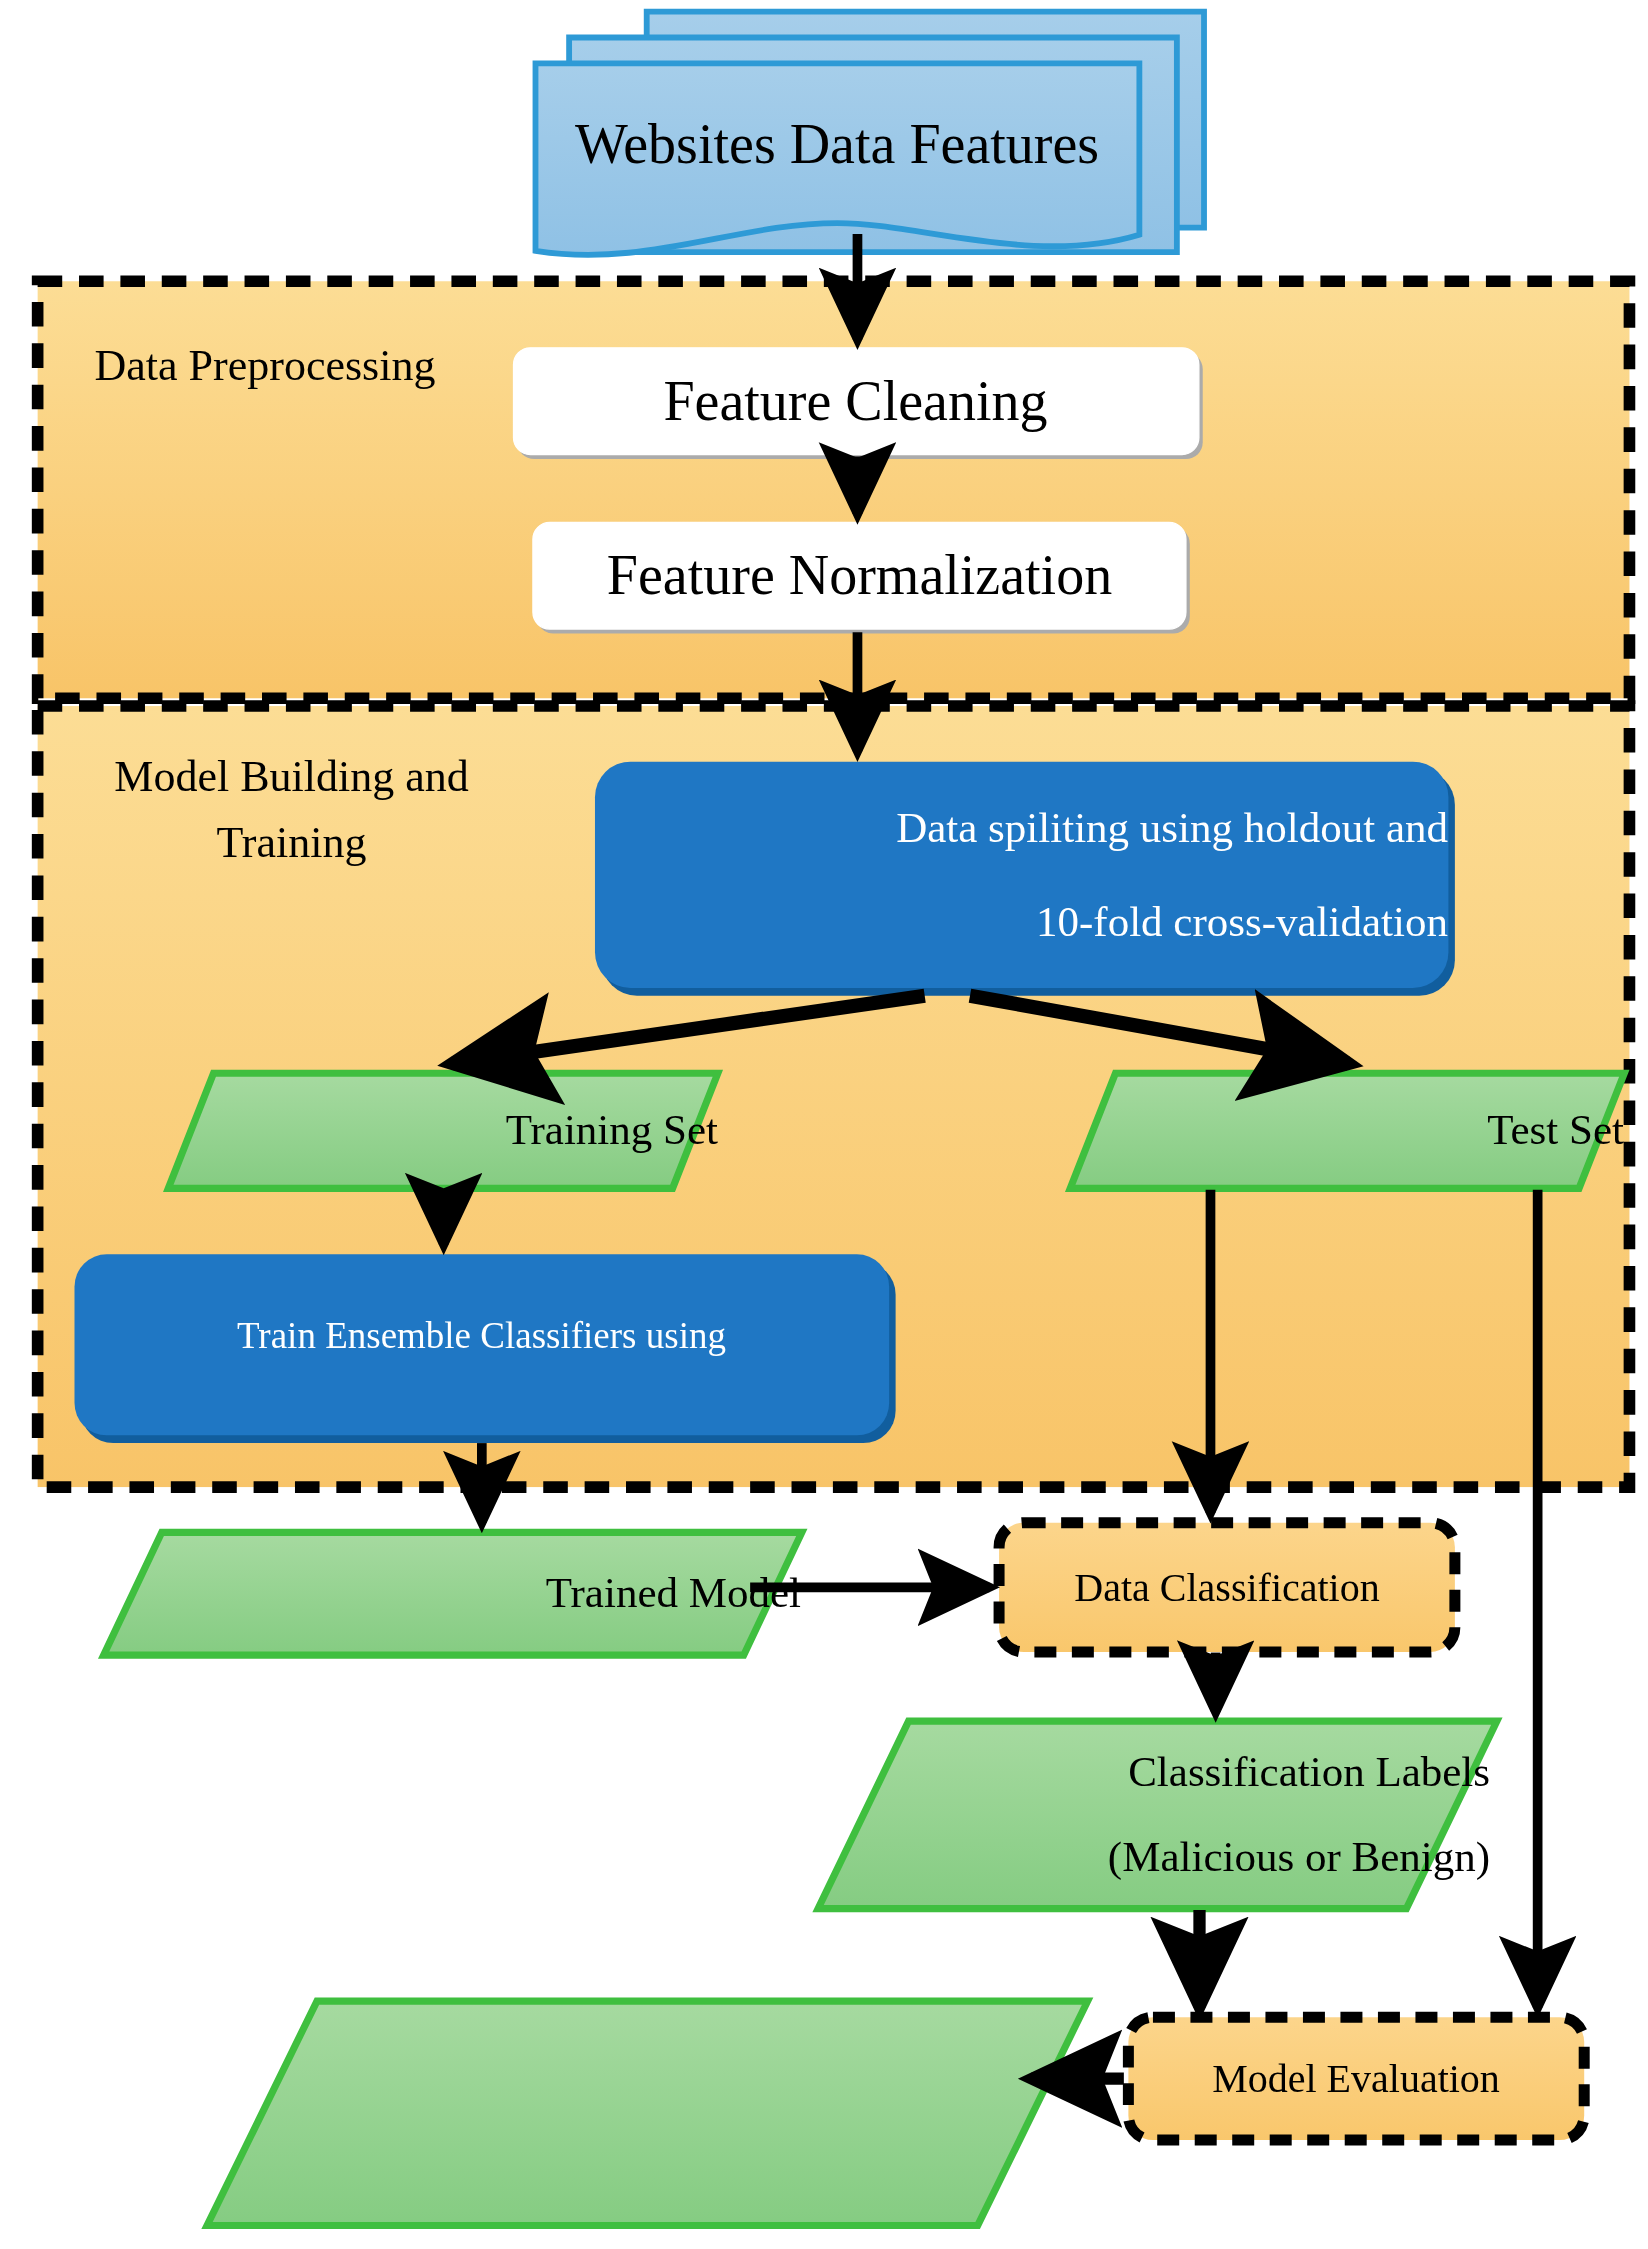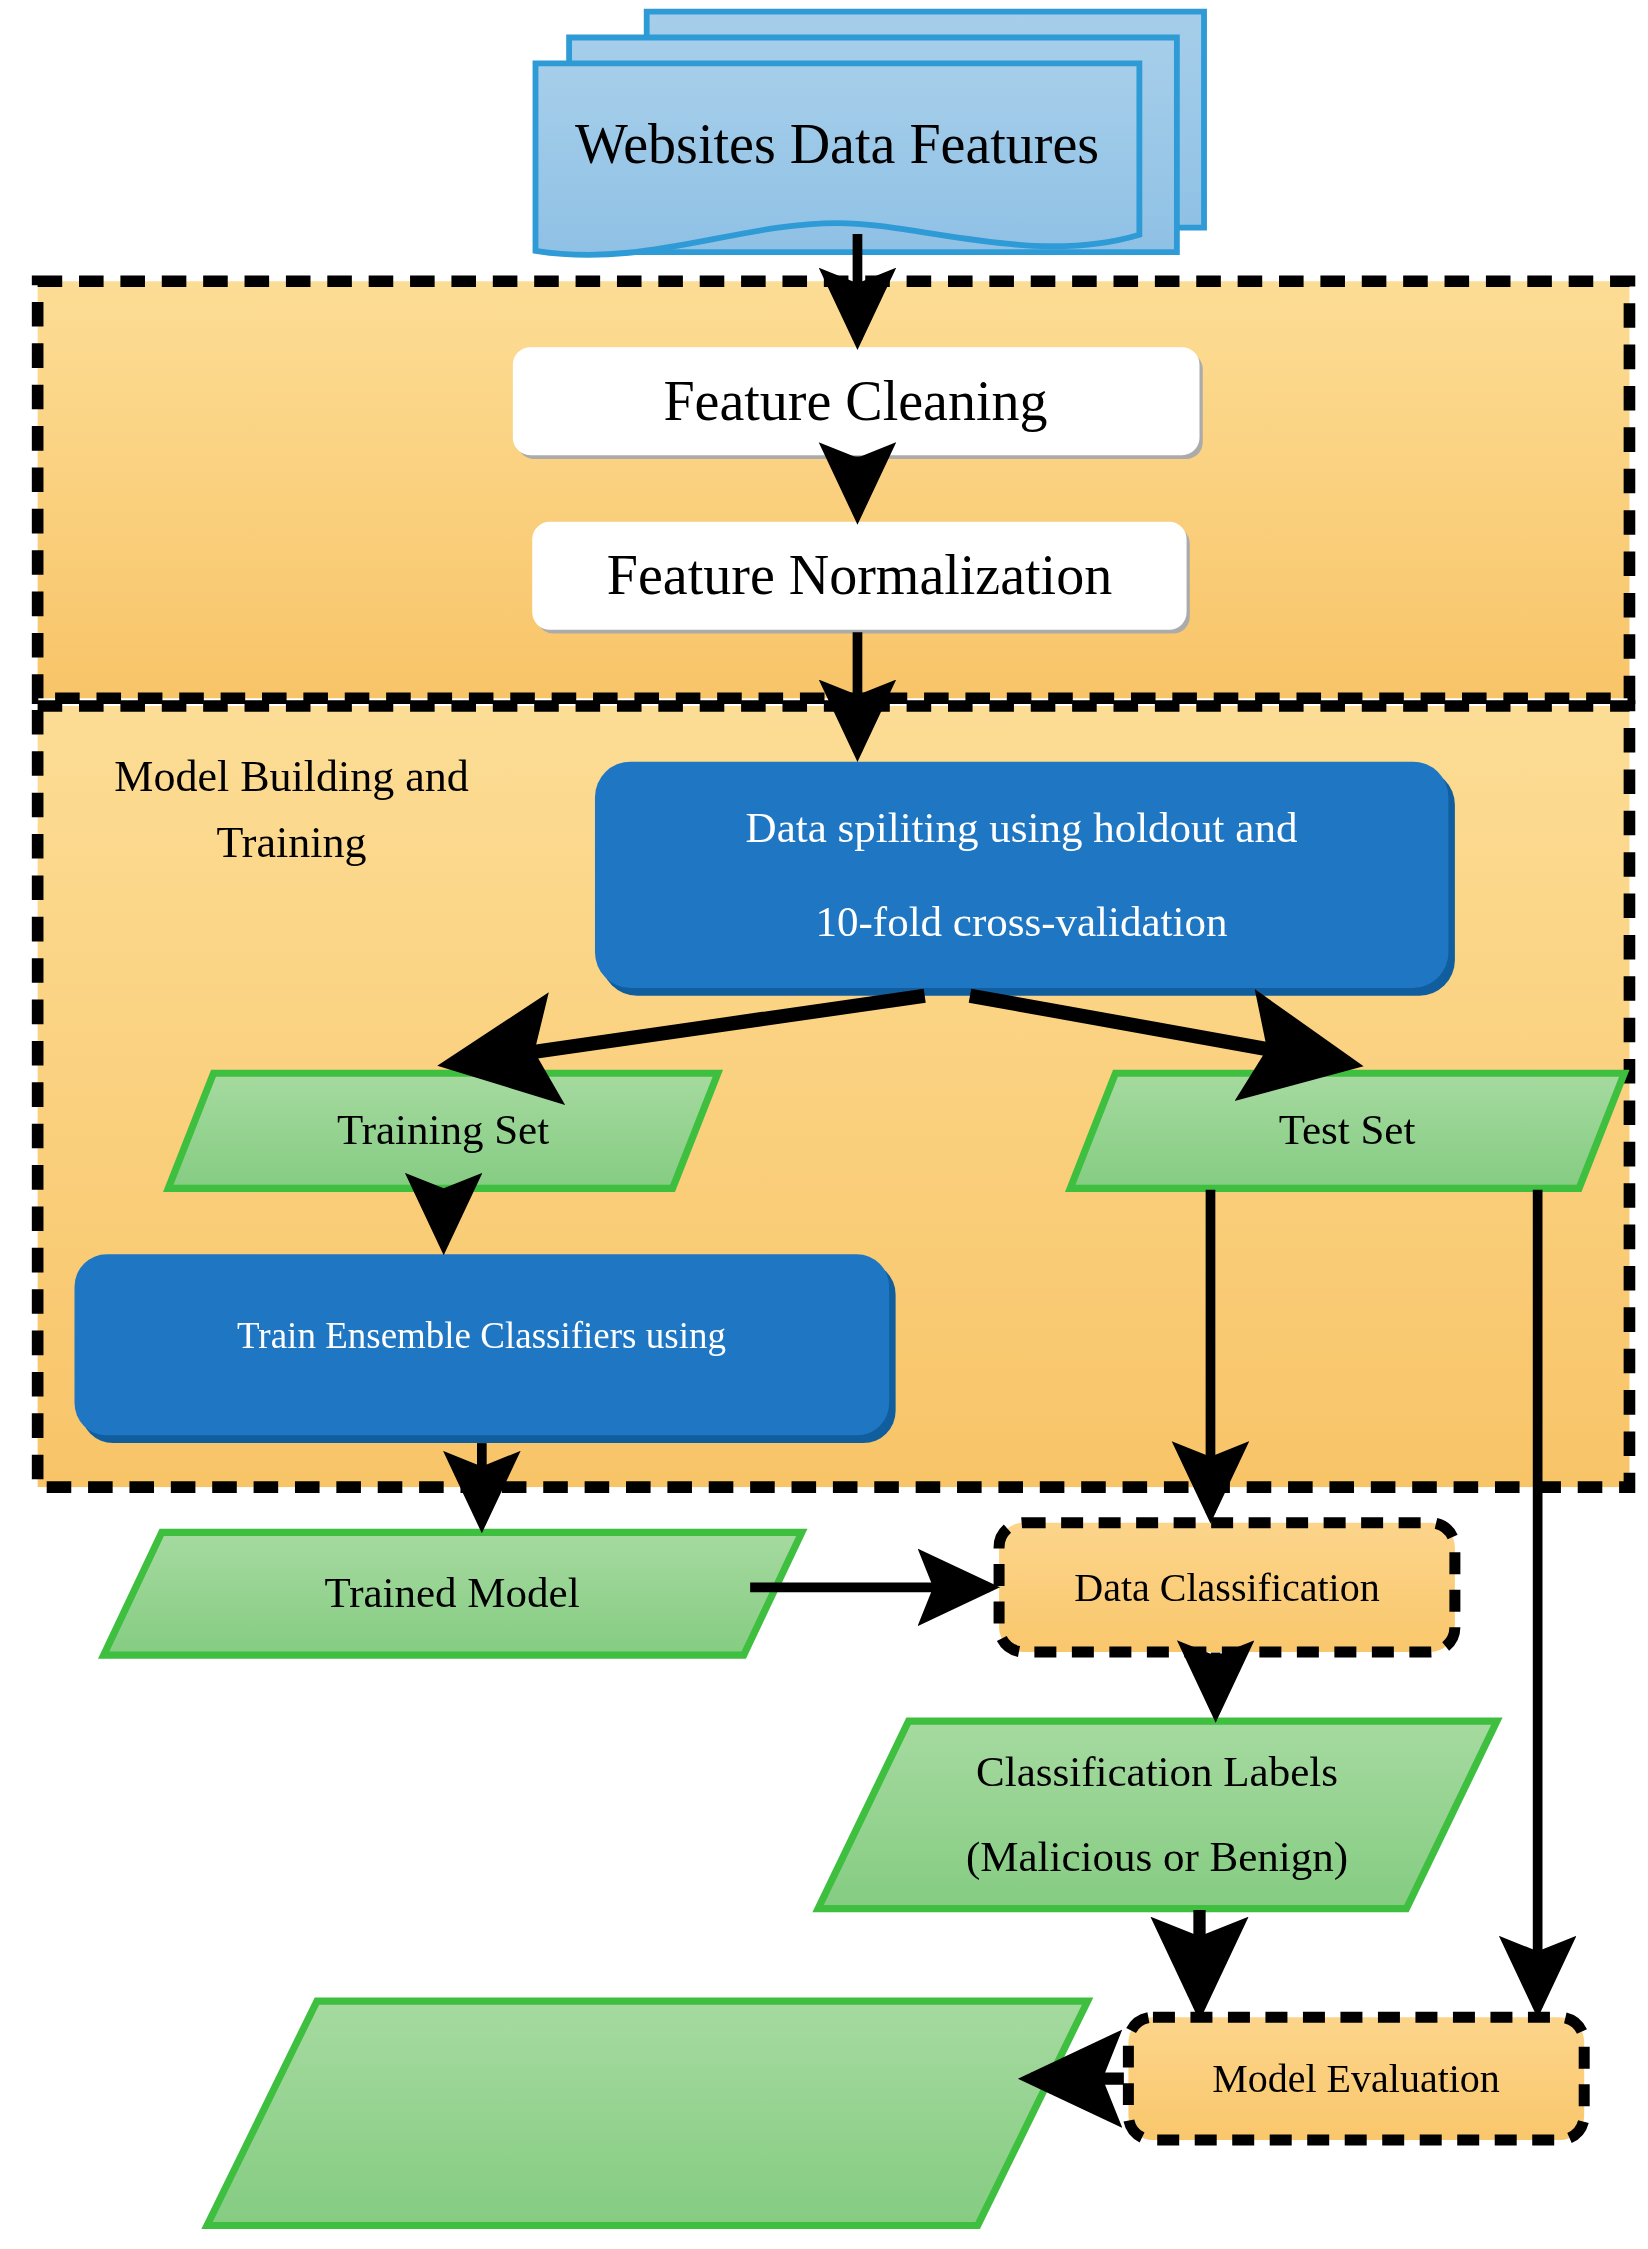--- a/index.html
+++ b/index.html
@@ -28,21 +28,21 @@
     flex-direction: column;
     align-items: center;
     justify-content: center;
     text-align: center;
     pointer-events: none;
     line-height: 1.55;
   }
   .lbl-dark  { color: #000000; }
   .lbl-light { color: #ffffff; }
   .t-72  { font-size: 56px; }
-  .t-66  { font-size: 43px; }
+  .t-66  { font-size: 43px; align-items: flex-end; }
   .t-64  { font-size: 37px; }
   .t-62  { font-size: 40px; }
   .section-title {
     position: absolute;
     text-align: center;
     color: #000;
     font-size: 44px;
     line-height: 1.5;
   }
 </style>
@@ -144,20 +144,21 @@
       <path d="M 2378,1840 L 2378,3105"></path>
 
       <path d="M 1880,2556 L 1880,2648"></path>
 
       <path d="M 1855,2954 L 1855,3105" stroke-width="19"></path>
 
       <path d="M 1738,3215 L 1595,3215" stroke-width="19"></path>
     </g>
   </svg>
 
+  <div class="section-title" style="left:58px; top:333px; width:414px;">Data Preprocessing</div>
 
   <div class="section-title" style="left:65px; top:744px; width:453px;">
     <div>Model Building and</div>
     <div>Training</div>
   </div>
 
   <div class="node-label lbl-dark t-72" style="left:535px; top:63px; width:604px; height:162px;">Websites Data Features</div>
 
   <div class="node-label lbl-dark t-72" style="left:513px; top:348px; width:685px; height:107px;">Feature Cleaning</div>
 

